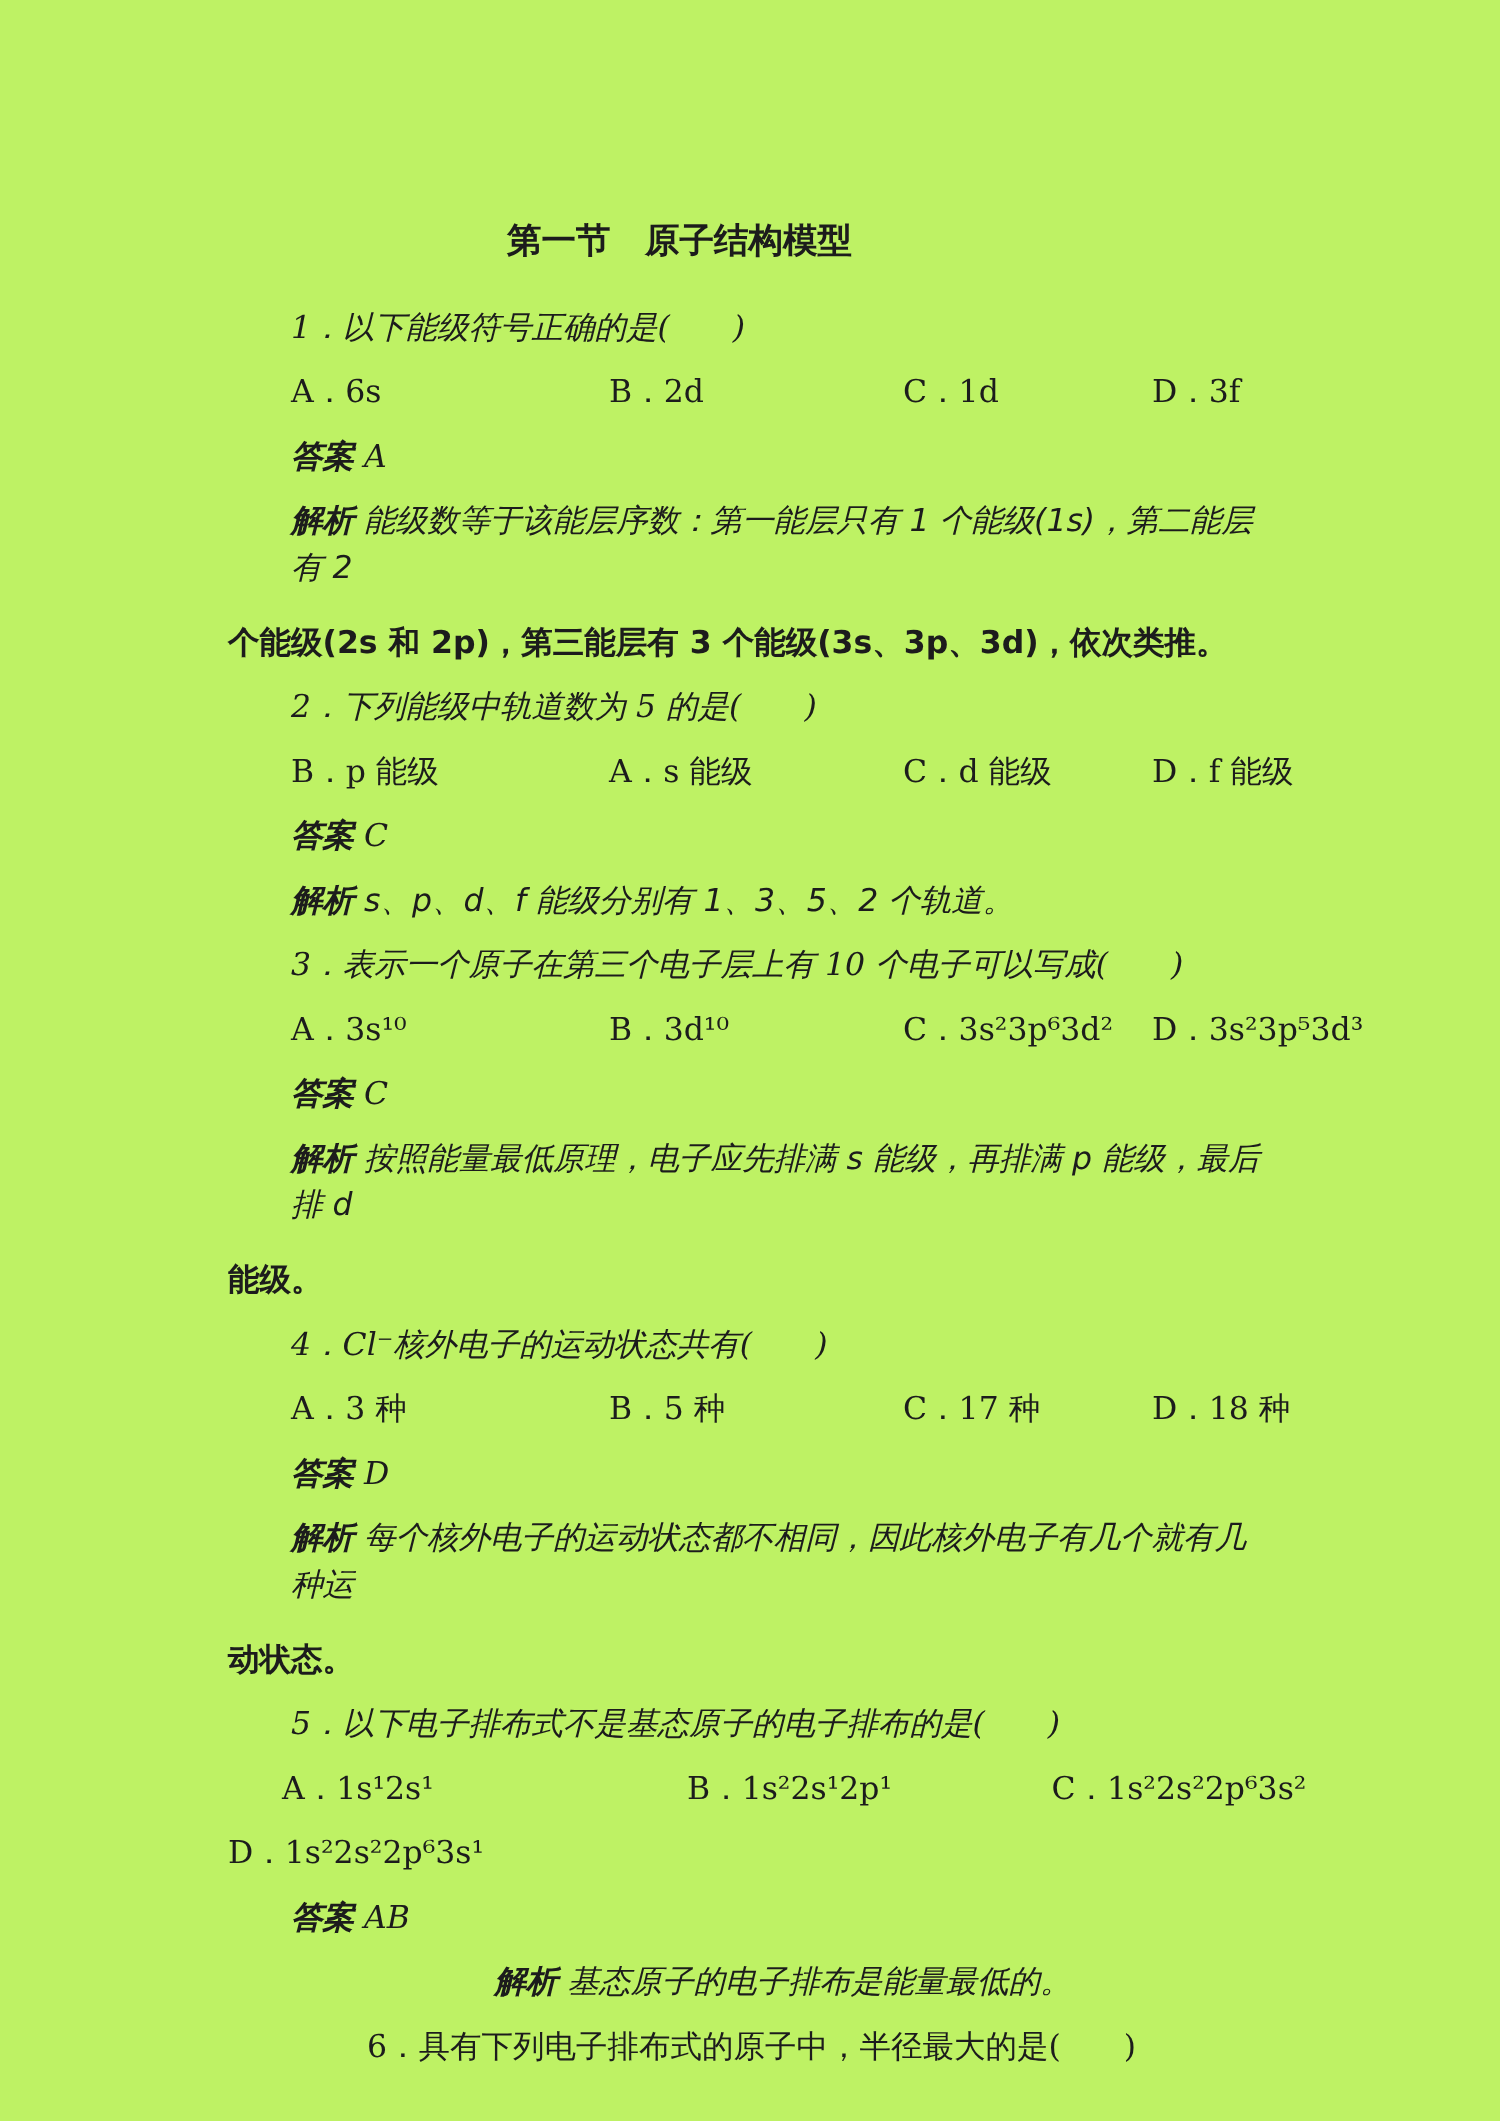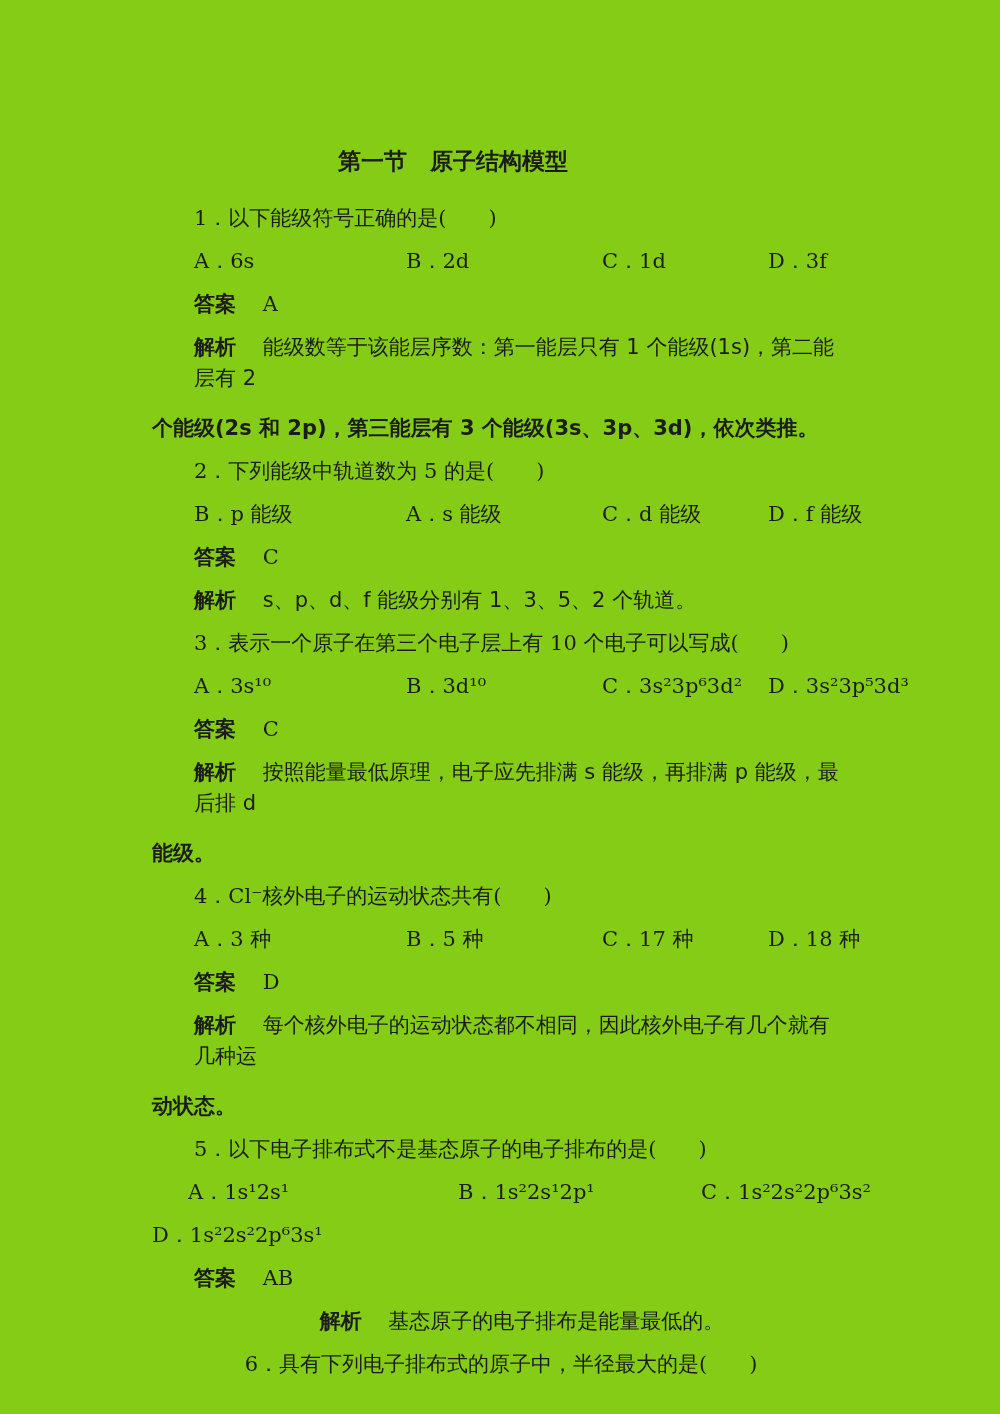--- a/index.html
+++ b/index.html
@@ -1,21 +1,21 @@
 <!DOCTYPE html>
 <html><head>
 <meta charset="utf-8">
 <style>
   html, body { margin: 0; padding: 0; background: #ffffff; }
   .page {
     position: relative;
     width: 1000px;
     height: 1414px;
     margin: 0 auto;
-    background: #84cc16;
+    background: #bef264;
     box-sizing: border-box;
     padding: 146px 150px 0 152px;
     color: #1c1c1c;
     font-family: "DejaVu Serif", "Liberation Serif", serif;
   }
   .serif { font-family: "DejaVu Serif", "Liberation Serif", serif; }
 
   .title {
     font-family: "DejaVu Sans", "Liberation Sans", sans-serif;
     font-weight: bold;
@@ -23,36 +23,35 @@
     line-height: 30px;
     margin: 0 0 27px 186px;
   }
 
   .line {
     font-size: 21px;
     line-height: 31px;
     margin: 0 0 12px 0;
     white-space: nowrap;
   }
-  .indent { padding-left: 42px; }
+  .indent { padding-left: 42px; font-style: italic; }
 
   .opt-row {
     display: grid;
     font-size: 21px;
     line-height: 31px;
     margin: 0 0 12px 42px;
     white-space: nowrap;
   }
   .grid4 { grid-template-columns: 212px 196px 166px auto; }
   .grid3 { grid-template-columns: 270px 243px auto; margin-left: 36px; }
 
   .label {
     font-family: "DejaVu Sans", "Liberation Sans", sans-serif;
     font-weight: bold;
-    margin-right: 20px;
   }
   .ana-text {
     font-family: "DejaVu Sans", "Liberation Sans", sans-serif;
   }
   .cont {
     margin-top: 19px;
     font-family: "DejaVu Sans", "Liberation Sans", sans-serif;
     font-weight: bold;
   }
   .q6 { margin-top: 12px; text-align: center; }

